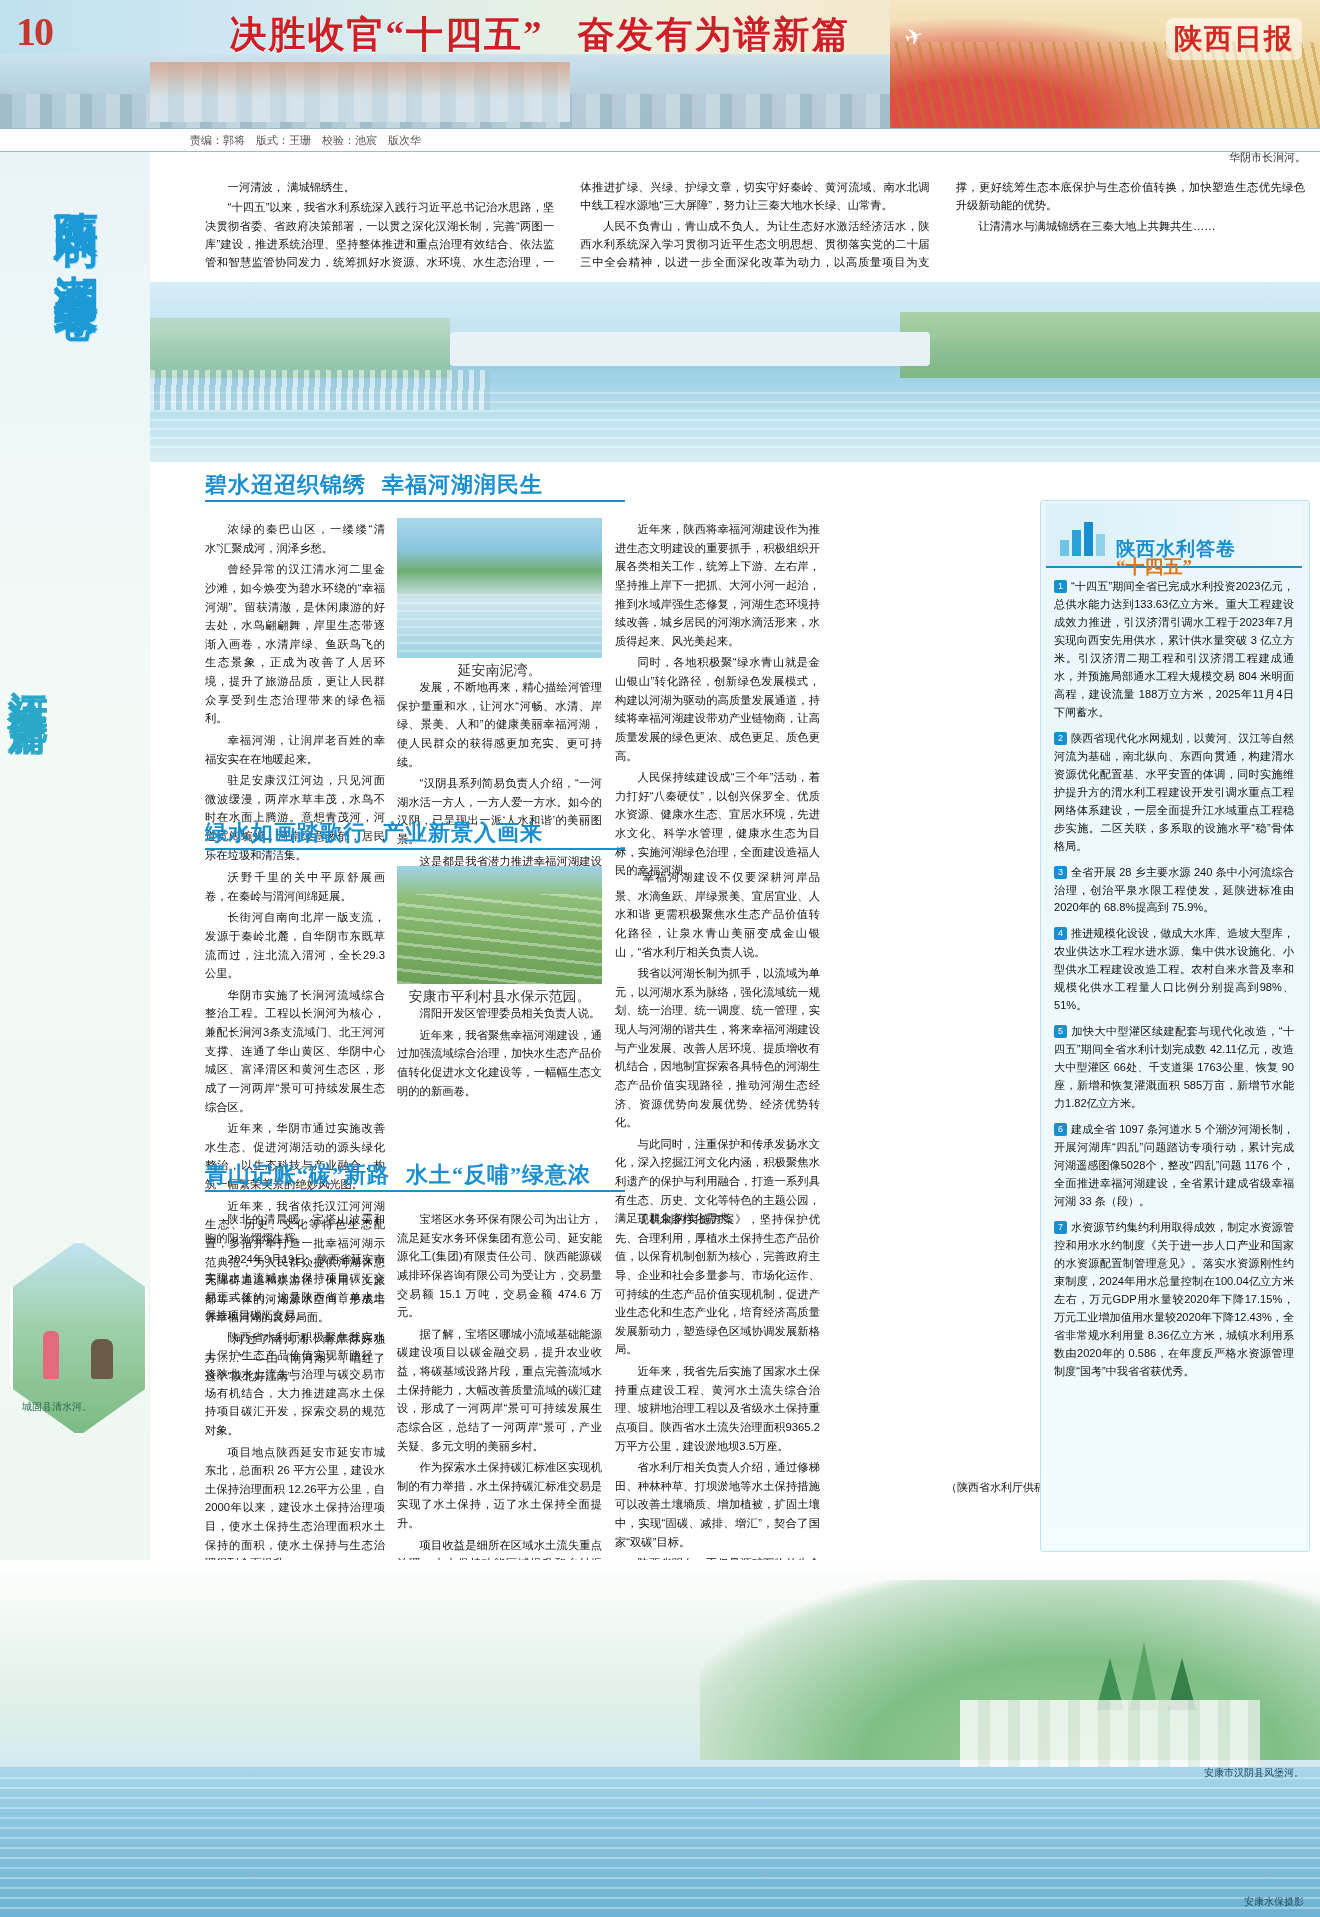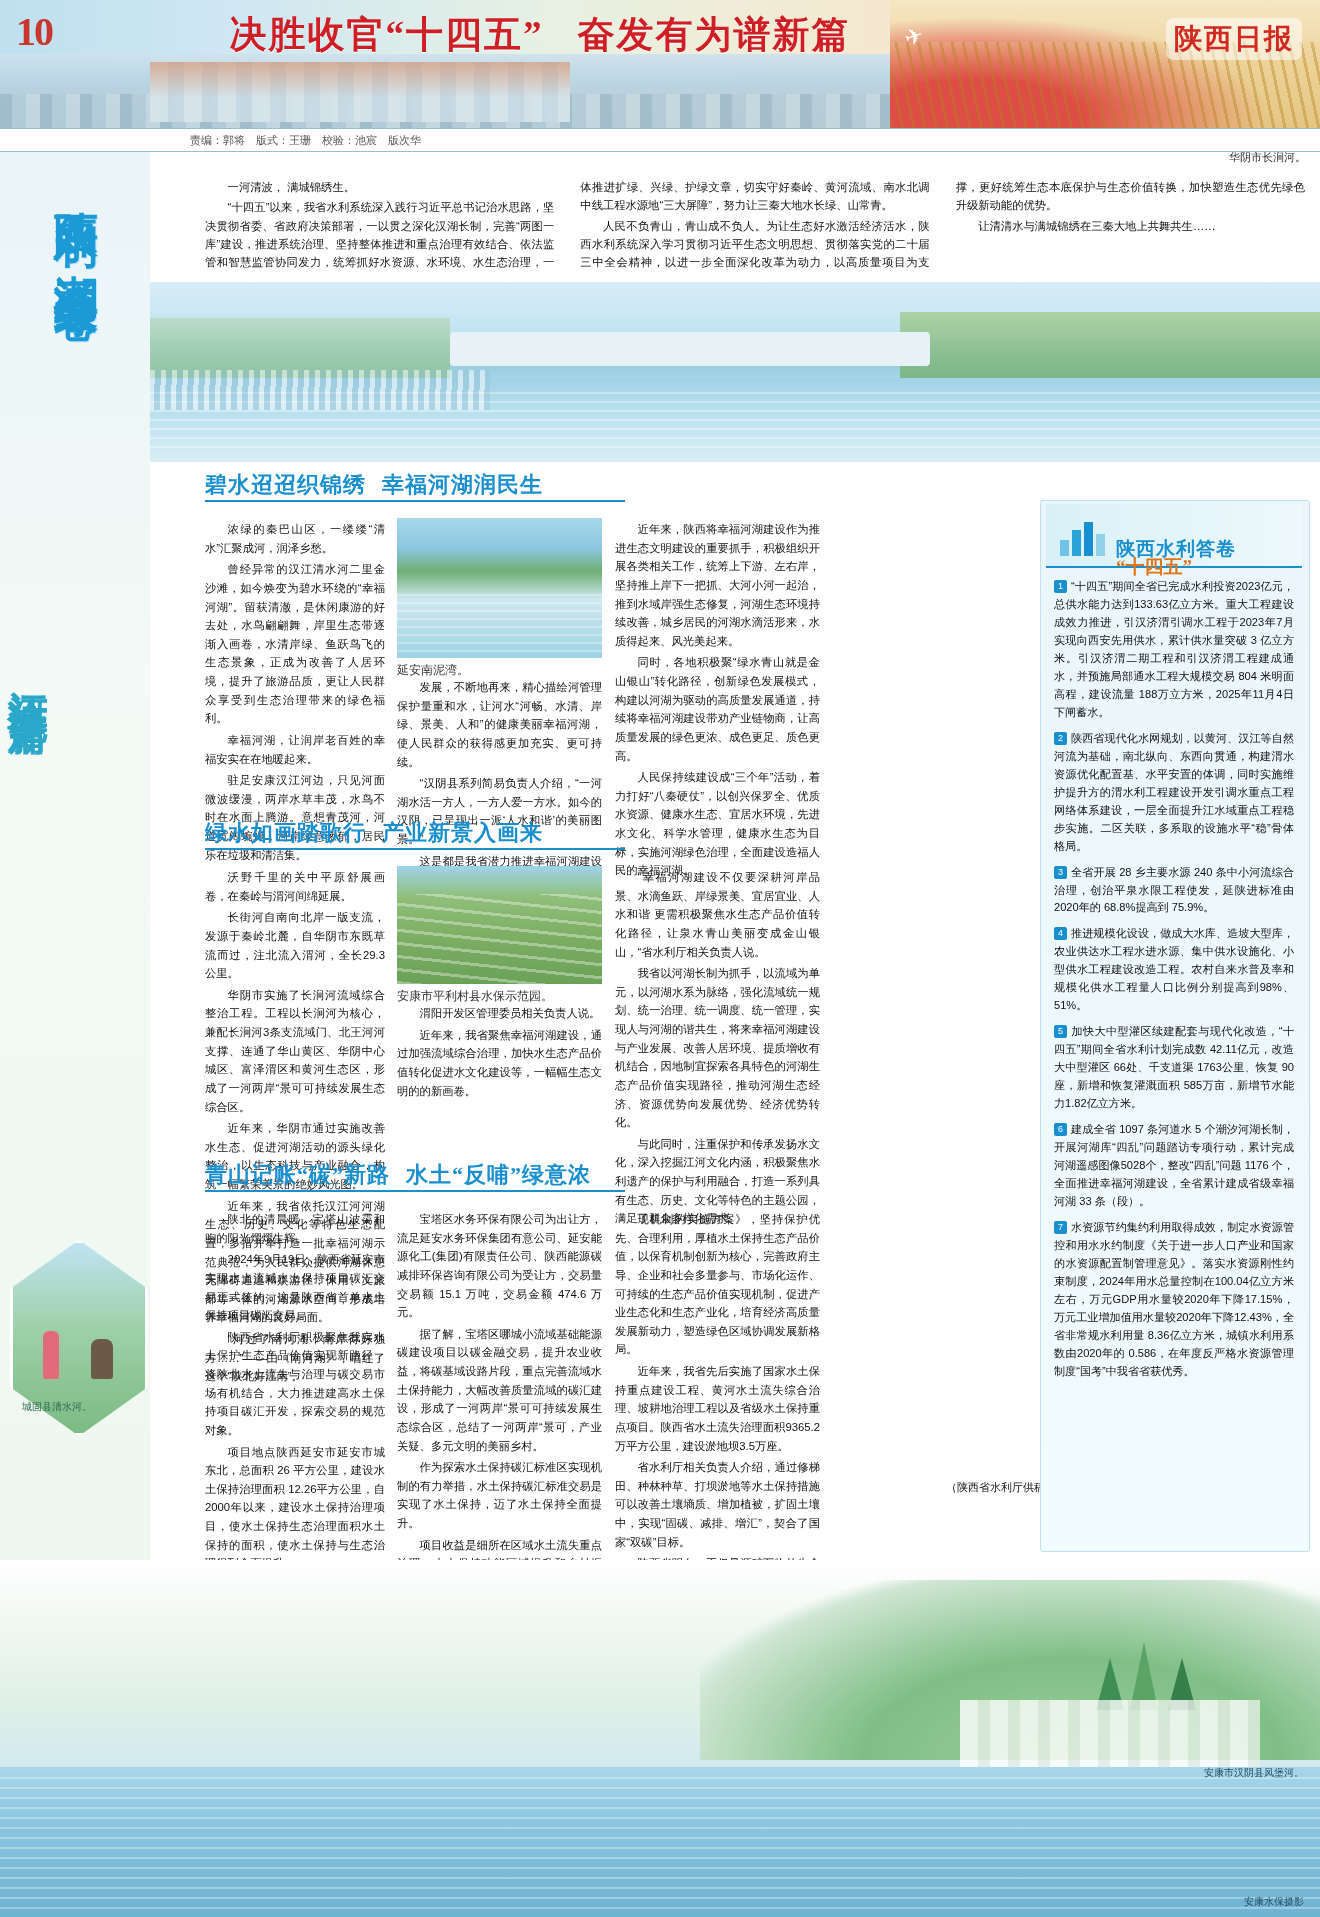--- a/index.html
+++ b/index.html
@@ -152,21 +152,21 @@
   .section-head .gap{display:inline-block;width:16px;}
 
   .col{
     position:absolute;font-size:11.3px;line-height:1.65;text-align:justify;color:#111;
   }
   .col p{margin:0 0 3px 0;text-indent:2em;}
 
   .photo{
     position:absolute;overflow:hidden;background:#cfe3ea;
   }
-  .photo-cap{position:absolute;font-size:12px;color:#333;text-align:left;}
+  .photo-cap{position:absolute;font-size:14px;color:#333;text-align:center;}
 
   
   .ph-lake{background:linear-gradient(180deg,#a7d8ea 0%,#8cc6e0 22%,#6fae74 38%,#cfe8ef 58%,#9fd2e4 100%);}
   .ph-lake:after{content:"";position:absolute;left:0;top:54%;width:100%;height:46%;
     background:repeating-linear-gradient(180deg,rgba(255,255,255,.3) 0 2px,rgba(255,255,255,0) 2px 8px);}
   .ph-terrace{background:linear-gradient(180deg,#9fd3ea 0%,#8fbf7a 26%,#7cae63 60%,#6aa158 100%);}
   .ph-terrace:after{content:"";position:absolute;left:0;top:24%;width:100%;height:76%;
     background:repeating-linear-gradient(6deg,rgba(255,255,255,.35) 0 3px,rgba(0,0,0,0) 3px 13px);}
 
   

